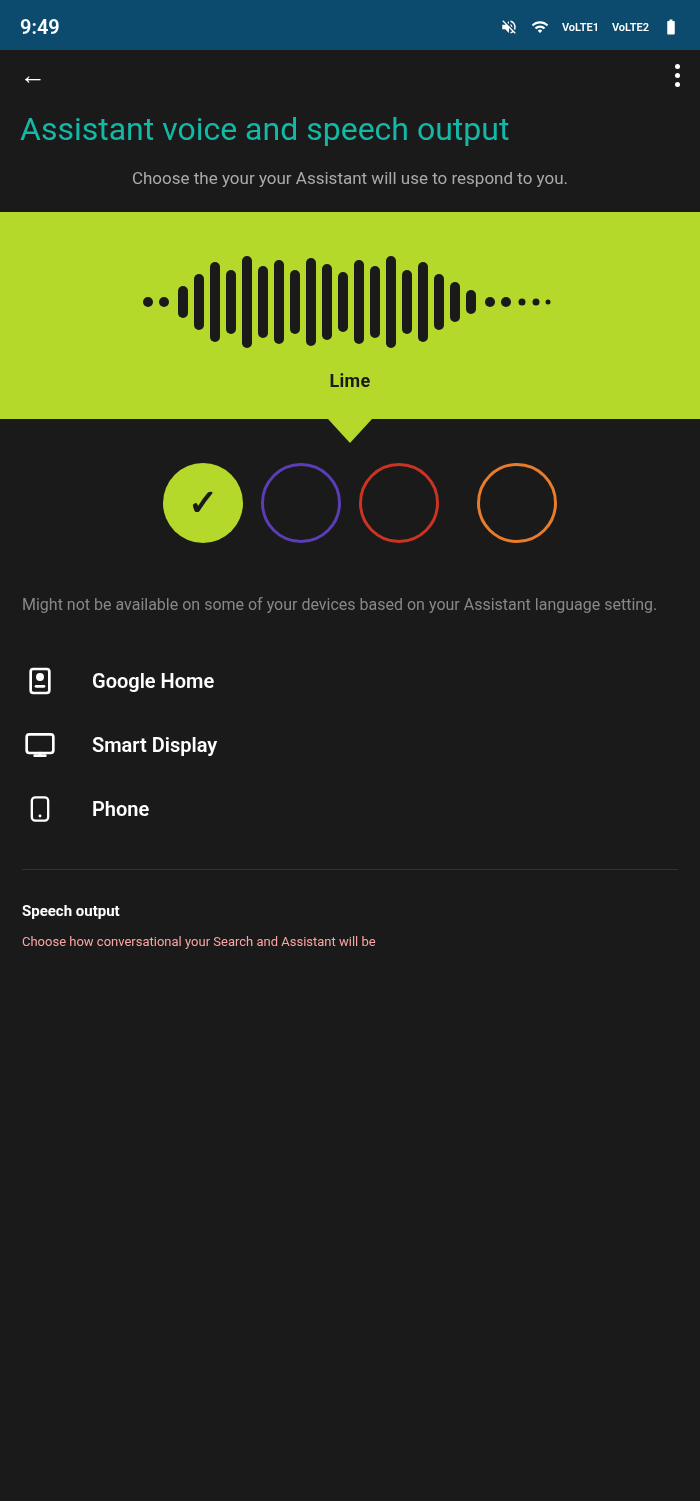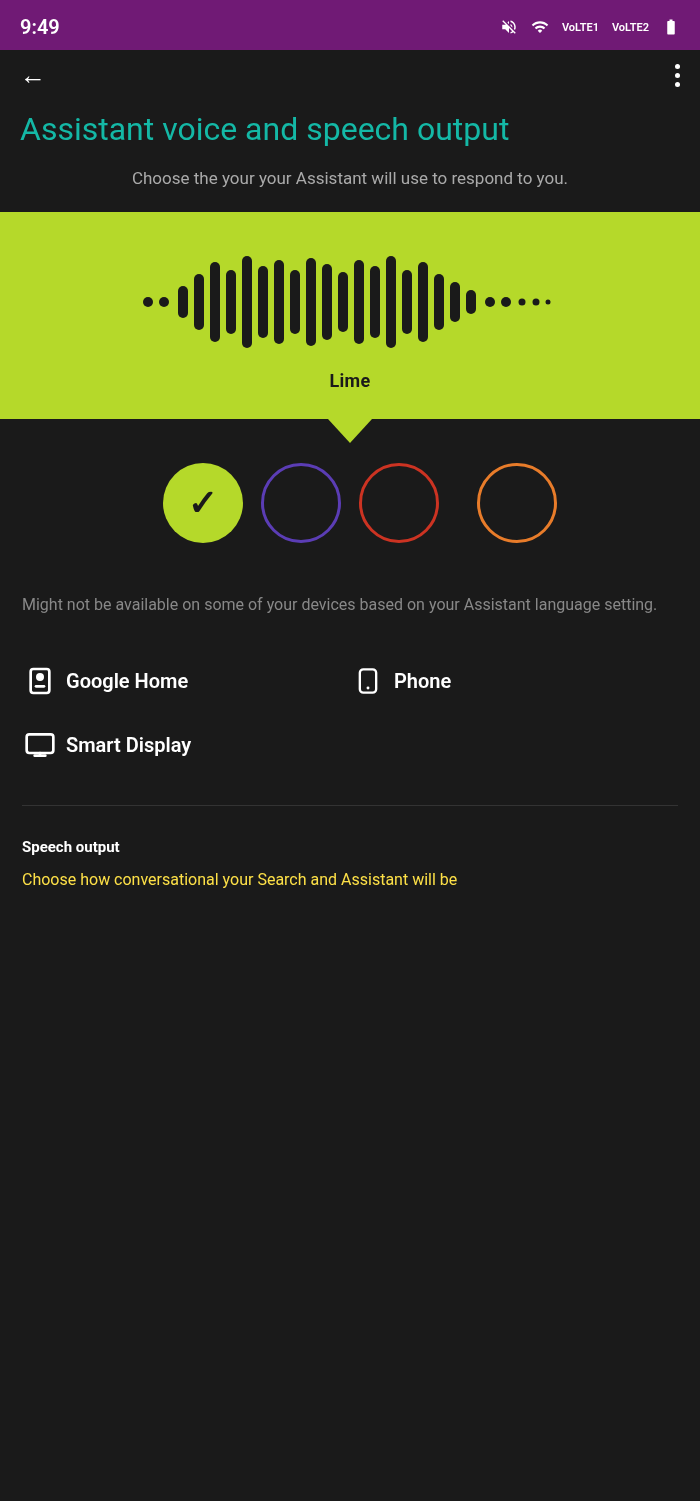--- a/index.html
+++ b/index.html
@@ -13,21 +13,21 @@
       color: #ffffff;
       overflow-x: hidden;
     }
 
     
     .status-bar {
       display: flex;
       justify-content: space-between;
       align-items: center;
       padding: 10px 20px 6px 20px;
-      background: #701a75;
+      background: #0c4a6e;
       height: 50px;
     }
     .status-time {
       font-size: 20px;
       font-weight: 600;
       color: #ffffff;
     }
     .status-icons {
       display: flex;
       align-items: center;
@@ -178,21 +178,21 @@
     .device-list {
       padding: 16px 22px;
       display: flex;
       flex-wrap: wrap;
       gap: 0;
     }
 
     .device-item {
       display: flex;
       align-items: center;
-      gap: 8px;
+      gap: 34px;
       width: 50%;
       padding: 14px 0;
     }
 
     .device-item.full-width {
       width: 100%;
     }
 
     .device-icon {
       width: 36px;
@@ -219,22 +219,22 @@
     
     .section-title {
       padding: 20px 22px 8px 22px;
       font-size: 15px;
       font-weight: 700;
       color: #ffffff;
     }
 
     .section-description {
       padding: 4px 22px 20px 22px;
-      font-size: 16px;
-      color: #fde047;
+      font-size: 13px;
+      color: #fca5a5;
       line-height: 1.5;
     }
 
     
     svg {
       overflow: visible;
     }
   </style>
 </head>
 <body>
@@ -333,40 +333,40 @@
     <div class="device-icon">
       <svg width="32" height="32" viewBox="0 0 24 24" fill="#ffffff">
         <rect x="5" y="3" width="14" height="18" rx="2" fill="none" stroke="white" stroke-width="2"></rect>
         <circle cx="12" cy="9" r="3" fill="white"></circle>
         <rect x="8" y="15" width="8" height="2" rx="1" fill="white"></rect>
       </svg>
     </div>
     <span class="device-name">Google Home</span>
   </div>
 
-  <div class="device-item">
-    <div class="device-icon">
-      <svg width="28" height="32" viewBox="0 0 24 24" fill="none" stroke="white" stroke-width="2">
-        <rect x="5" y="2" width="14" height="20" rx="3"></rect>
-        <line x1="12" y1="18" x2="12" y2="18" stroke-linecap="round" stroke-width="2.5"></line>
-      </svg>
-    </div>
-    <span class="device-name">Phone</span>
-  </div>
-
   <div class="device-item full-width">
     <div class="device-icon">
       <svg width="36" height="32" viewBox="0 0 24 24" fill="none" stroke="white" stroke-width="2">
         <rect x="2" y="4" width="20" height="14" rx="2"></rect>
         <line x1="8" y1="20" x2="16" y2="20" stroke-linecap="round" stroke-width="2"></line>
         <line x1="12" y1="18" x2="12" y2="20" stroke-linecap="round" stroke-width="2"></line>
       </svg>
     </div>
     <span class="device-name">Smart Display</span>
   </div>
+
+  <div class="device-item">
+    <div class="device-icon">
+      <svg width="28" height="32" viewBox="0 0 24 24" fill="none" stroke="white" stroke-width="2">
+        <rect x="5" y="2" width="14" height="20" rx="3"></rect>
+        <line x1="12" y1="18" x2="12" y2="18" stroke-linecap="round" stroke-width="2.5"></line>
+      </svg>
+    </div>
+    <span class="device-name">Phone</span>
+  </div>
 </div>
 
 <div class="divider"></div>
 
 <div>
   <h2 class="section-title">Speech output</h2>
   <p class="section-description">Choose how conversational your Search and Assistant will be</p>
 </div>
 
 </body></html>

